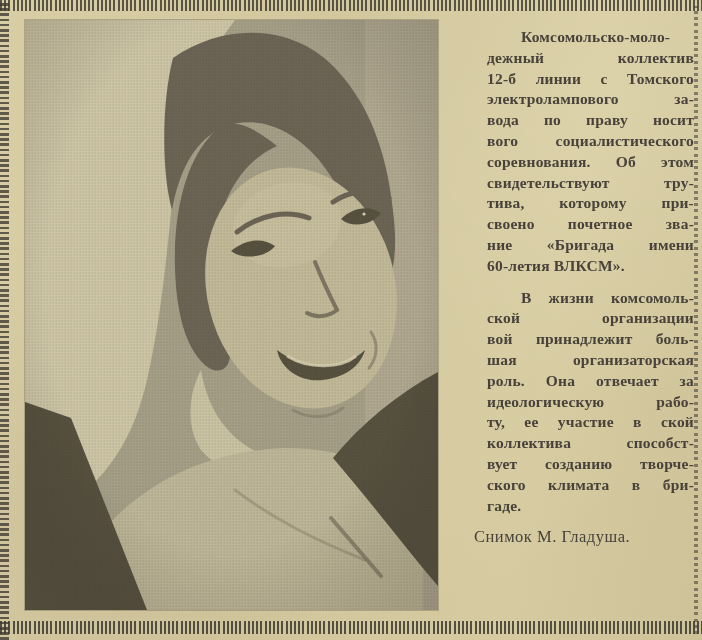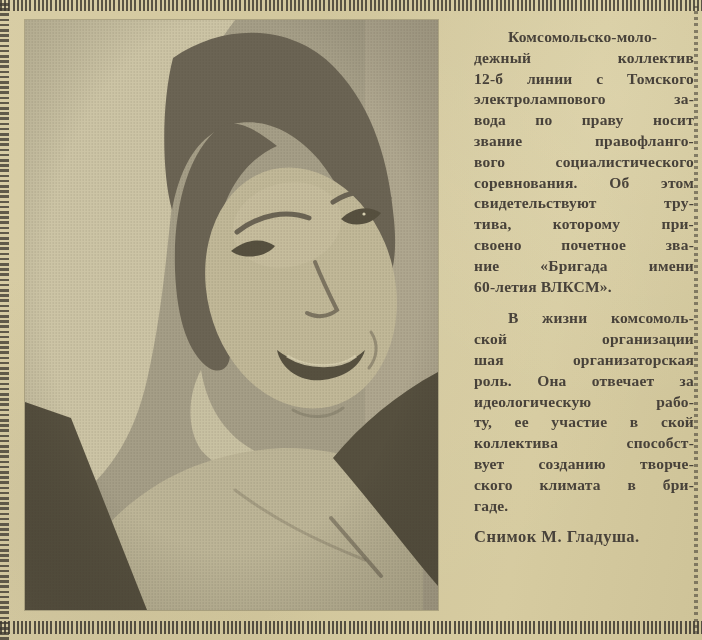--- a/index.html
+++ b/index.html
@@ -47,31 +47,31 @@
   .p-face-hi{fill:var(--photo_light,#cbc3a4);}
   .p-hair{fill:var(--photo_hair,#6b6454);}
   .p-ink{fill:var(--photo_dark,#55503f);}
   .p-dark{fill:var(--photo_dark,#55503f);}
   .p-stroke{stroke:var(--photo_hair,#6b6454);fill:none;stroke-linecap:round;}
   
   #article{
     position:absolute;left:474px;top:27px;width:220px;
     color:var(--ink,#48423a);
   }
-  .paragraph{margin:0 0 11px 0;}
+  .paragraph{margin:0 0 11px 13px;}
   .line{
     font-weight:700;font-size:15.5px;line-height:20.8px;
     letter-spacing:.2px;
     text-align:justify;text-align-last:justify;text-justify:inter-word;
     white-space:normal;
   }
   .line.first{padding-left:34px;}
   .line.last{text-align-last:left;}
   .caption{
-    font-weight:700;font-size:16.5px;letter-spacing:.5px;
+    font-weight:400;font-size:16.5px;letter-spacing:.5px;
     color:var(--ink,#48423a);
   }
 </style>
 </head>
 <body>
 
 <div id="clipping">
 
   <div class="border-top"></div>
   <div class="border-left"></div>
@@ -133,32 +133,32 @@
   </div>
 
   <div id="article">
     <div class="paragraphs">
         <div class="paragraph">
           <div class="line first">Комсомольско-моло-</div>
           <div class="line">дежный коллектив</div>
           <div class="line">12-б линии с Томского</div>
           <div class="line">электролампового за-</div>
           <div class="line">вода по праву носит</div>
-          <div class="line">звание правофланго-</div>
           <div class="line">вого социалистического</div>
           <div class="line">соревнования. Об этом</div>
           <div class="line">свидетельствуют тру-</div>
           <div class="line">тива, которому при-</div>
           <div class="line">своено почетное зва-</div>
           <div class="line">ние «Бригада имени</div>
           <div class="line last">60-летия ВЛКСМ».</div>
         </div>
         <div class="paragraph">
           <div class="line first">В жизни комсомоль-</div>
           <div class="line">ской организации</div>
+          <div class="line">вой принадлежит боль-</div>
           <div class="line">шая организаторская</div>
           <div class="line">роль. Она отвечает за</div>
           <div class="line">идеологическую рабо-</div>
           <div class="line">ту, ее участие в ской</div>
           <div class="line">коллектива способст-</div>
           <div class="line">вует созданию творче-</div>
           <div class="line">ского климата в бри-</div>
           <div class="line last">гаде.</div>
         </div>
       </div>

